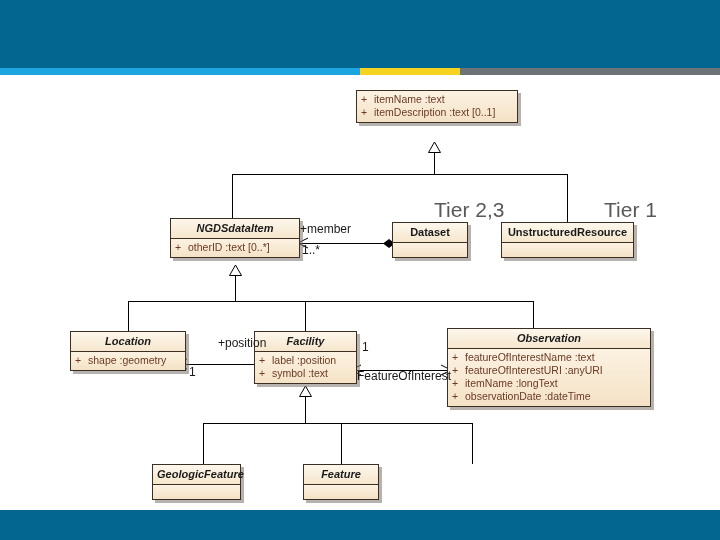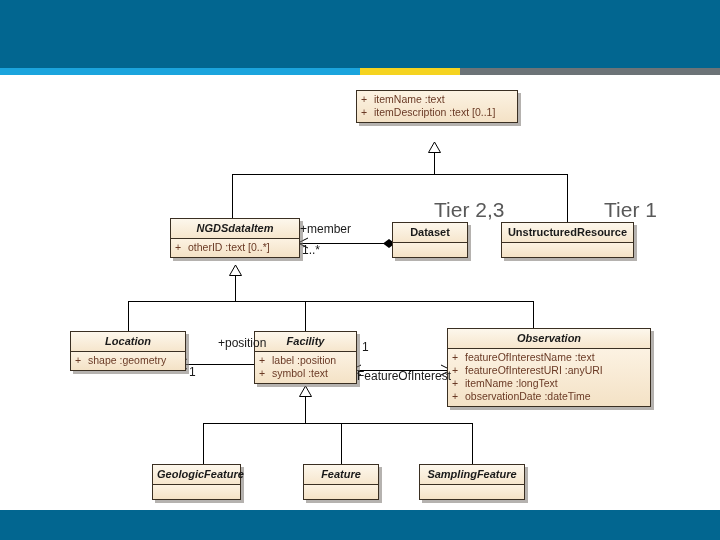--- a/index.html
+++ b/index.html
@@ -275,24 +275,20 @@
   <div class="uml-class" style="left:152px; top:464px; width:89px;">
     <div class="uml-name abstract">GeologicFeature</div>
     <div class="uml-attrs empty"></div>
   </div>
 
   <div class="uml-class" style="left:303px; top:464px; width:76px;">
     <div class="uml-name abstract">Feature</div>
     <div class="uml-attrs empty"></div>
   </div>
 
-  <div class="uml-class" style="left:419px; top:464px; width:106px;">
-    <div class="uml-name abstract">SamplingFeature</div>
-    <div class="uml-attrs empty"></div>
-  </div>
 
   <div class="diag-label" style="left:300px; top:223px;">+member</div>
   <div class="diag-label" style="left:302px; top:244px;">1..*</div>
 
   <div class="diag-label" style="left:186px; top:337px;padding-left:32px;">+position</div>
   <div class="diag-label" style="left:189px; top:366px;">1</div>
 
   <div class="diag-label" style="left:362px; top:341px;">1</div>
   <div class="diag-label" style="left:357px; top:370px;">FeatureOfInterest</div>
 

